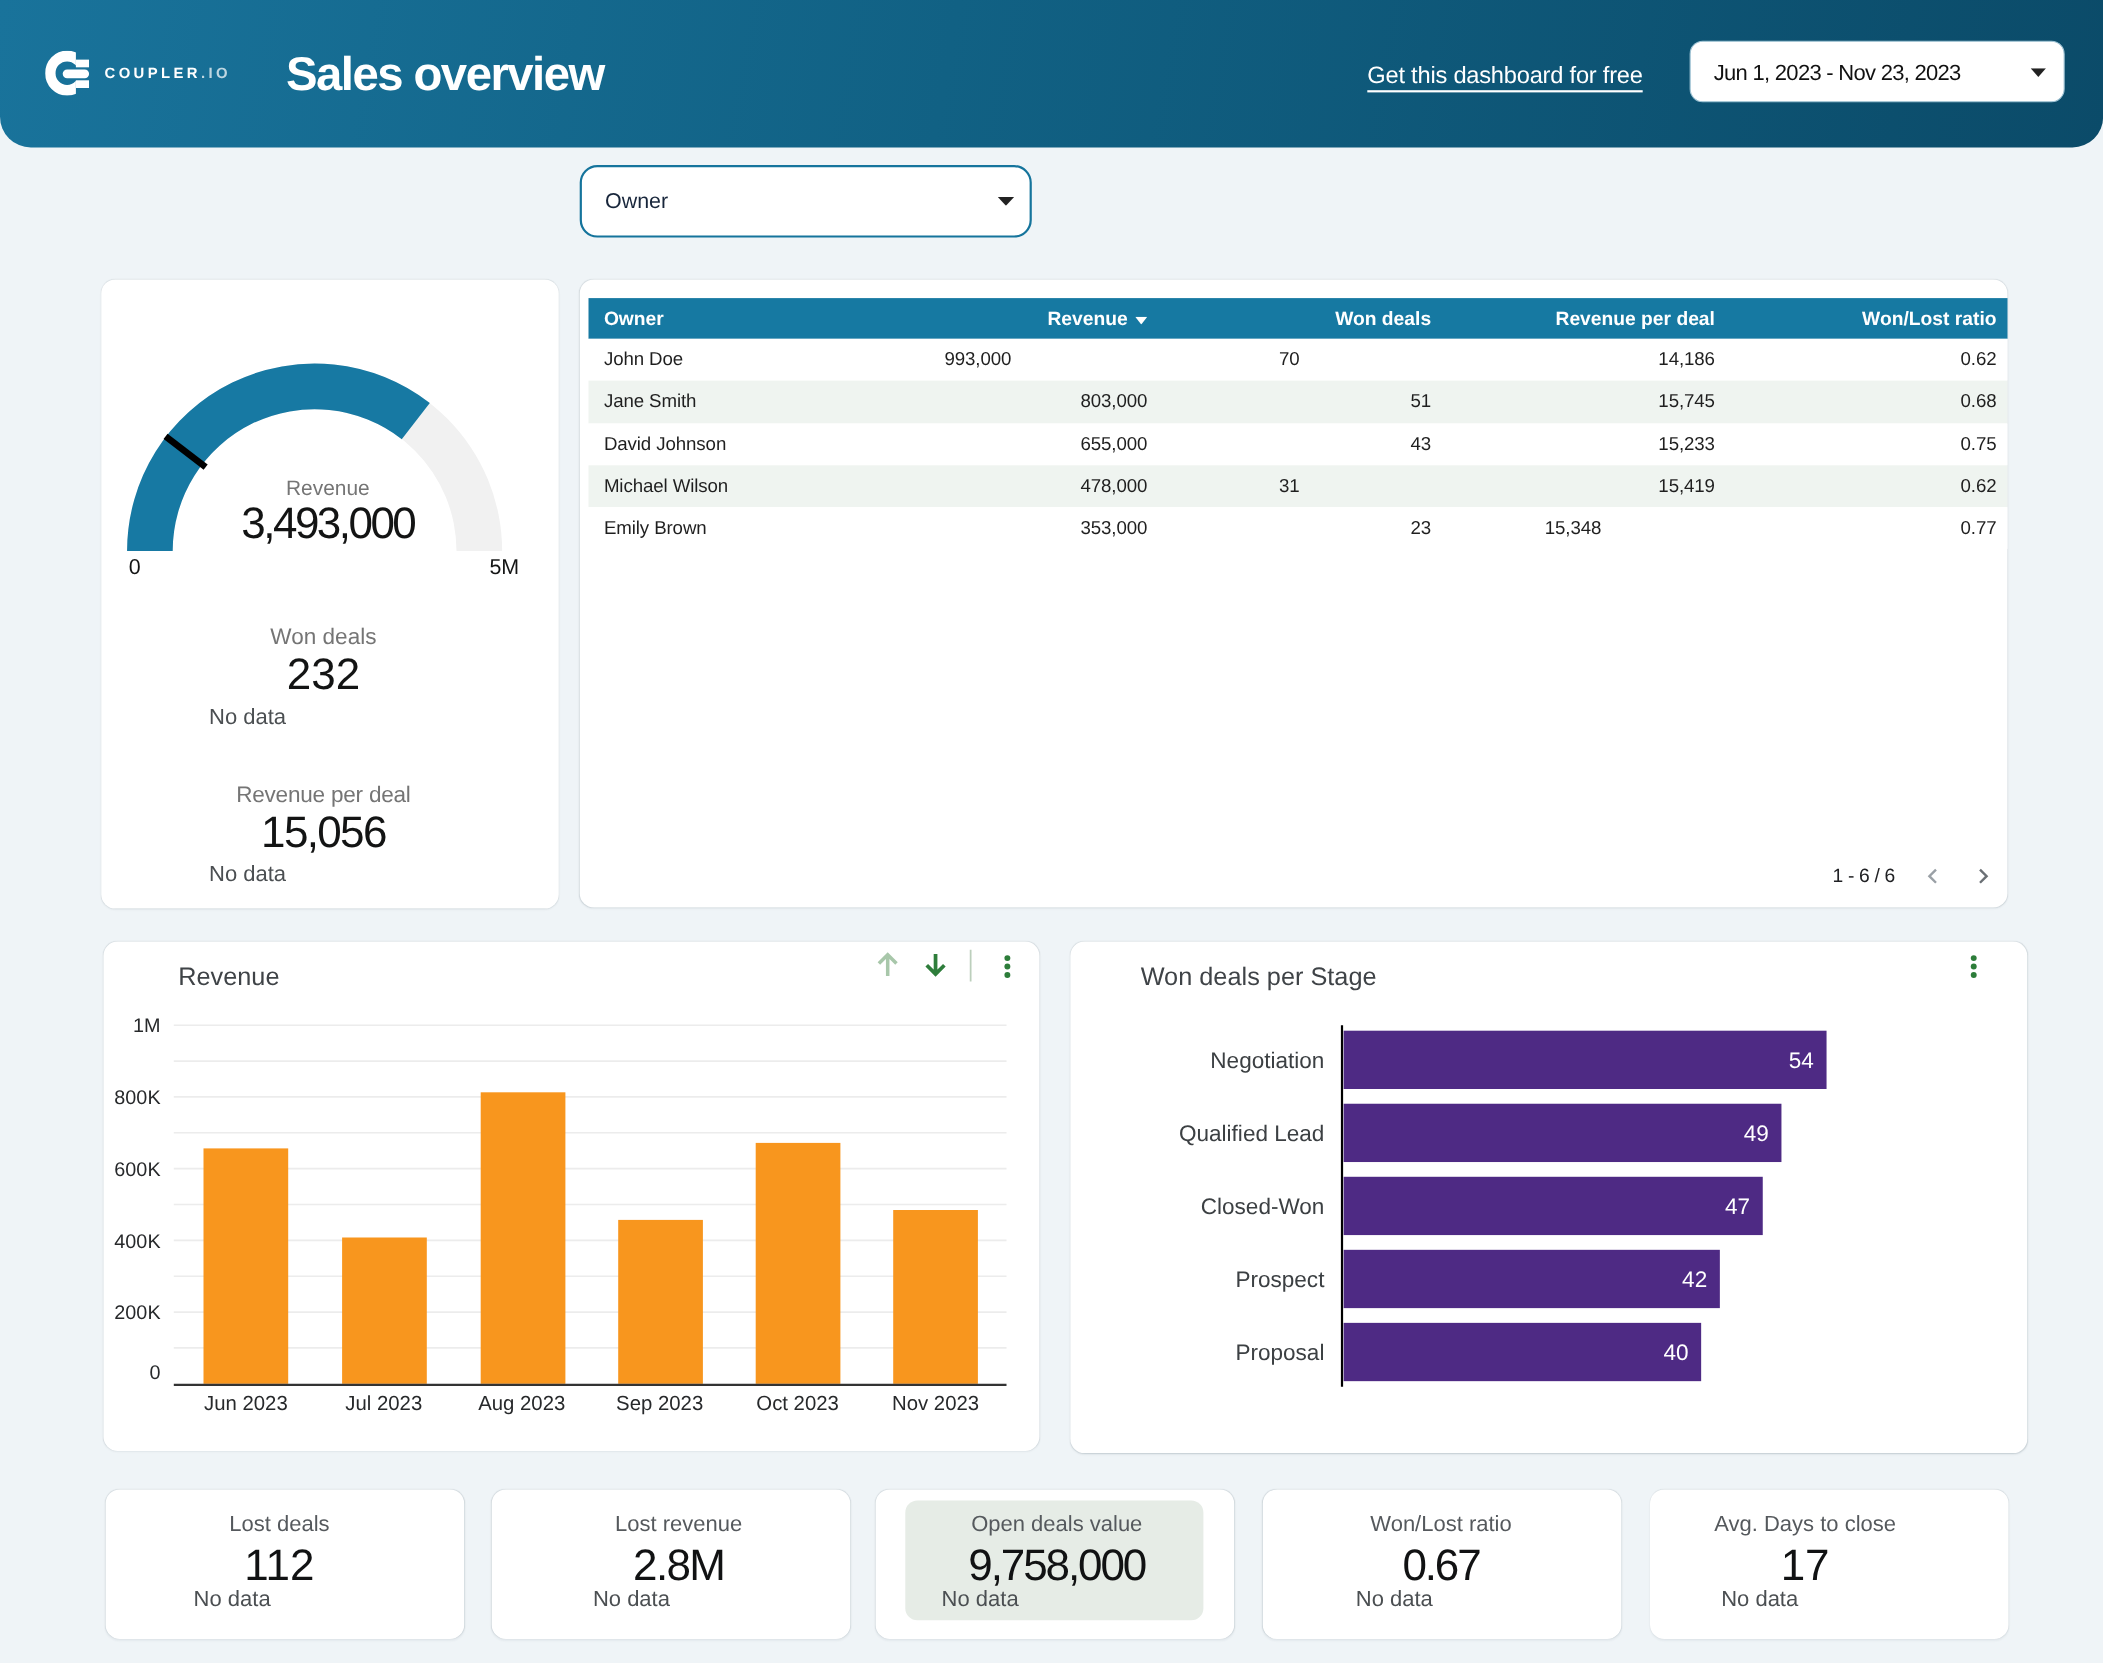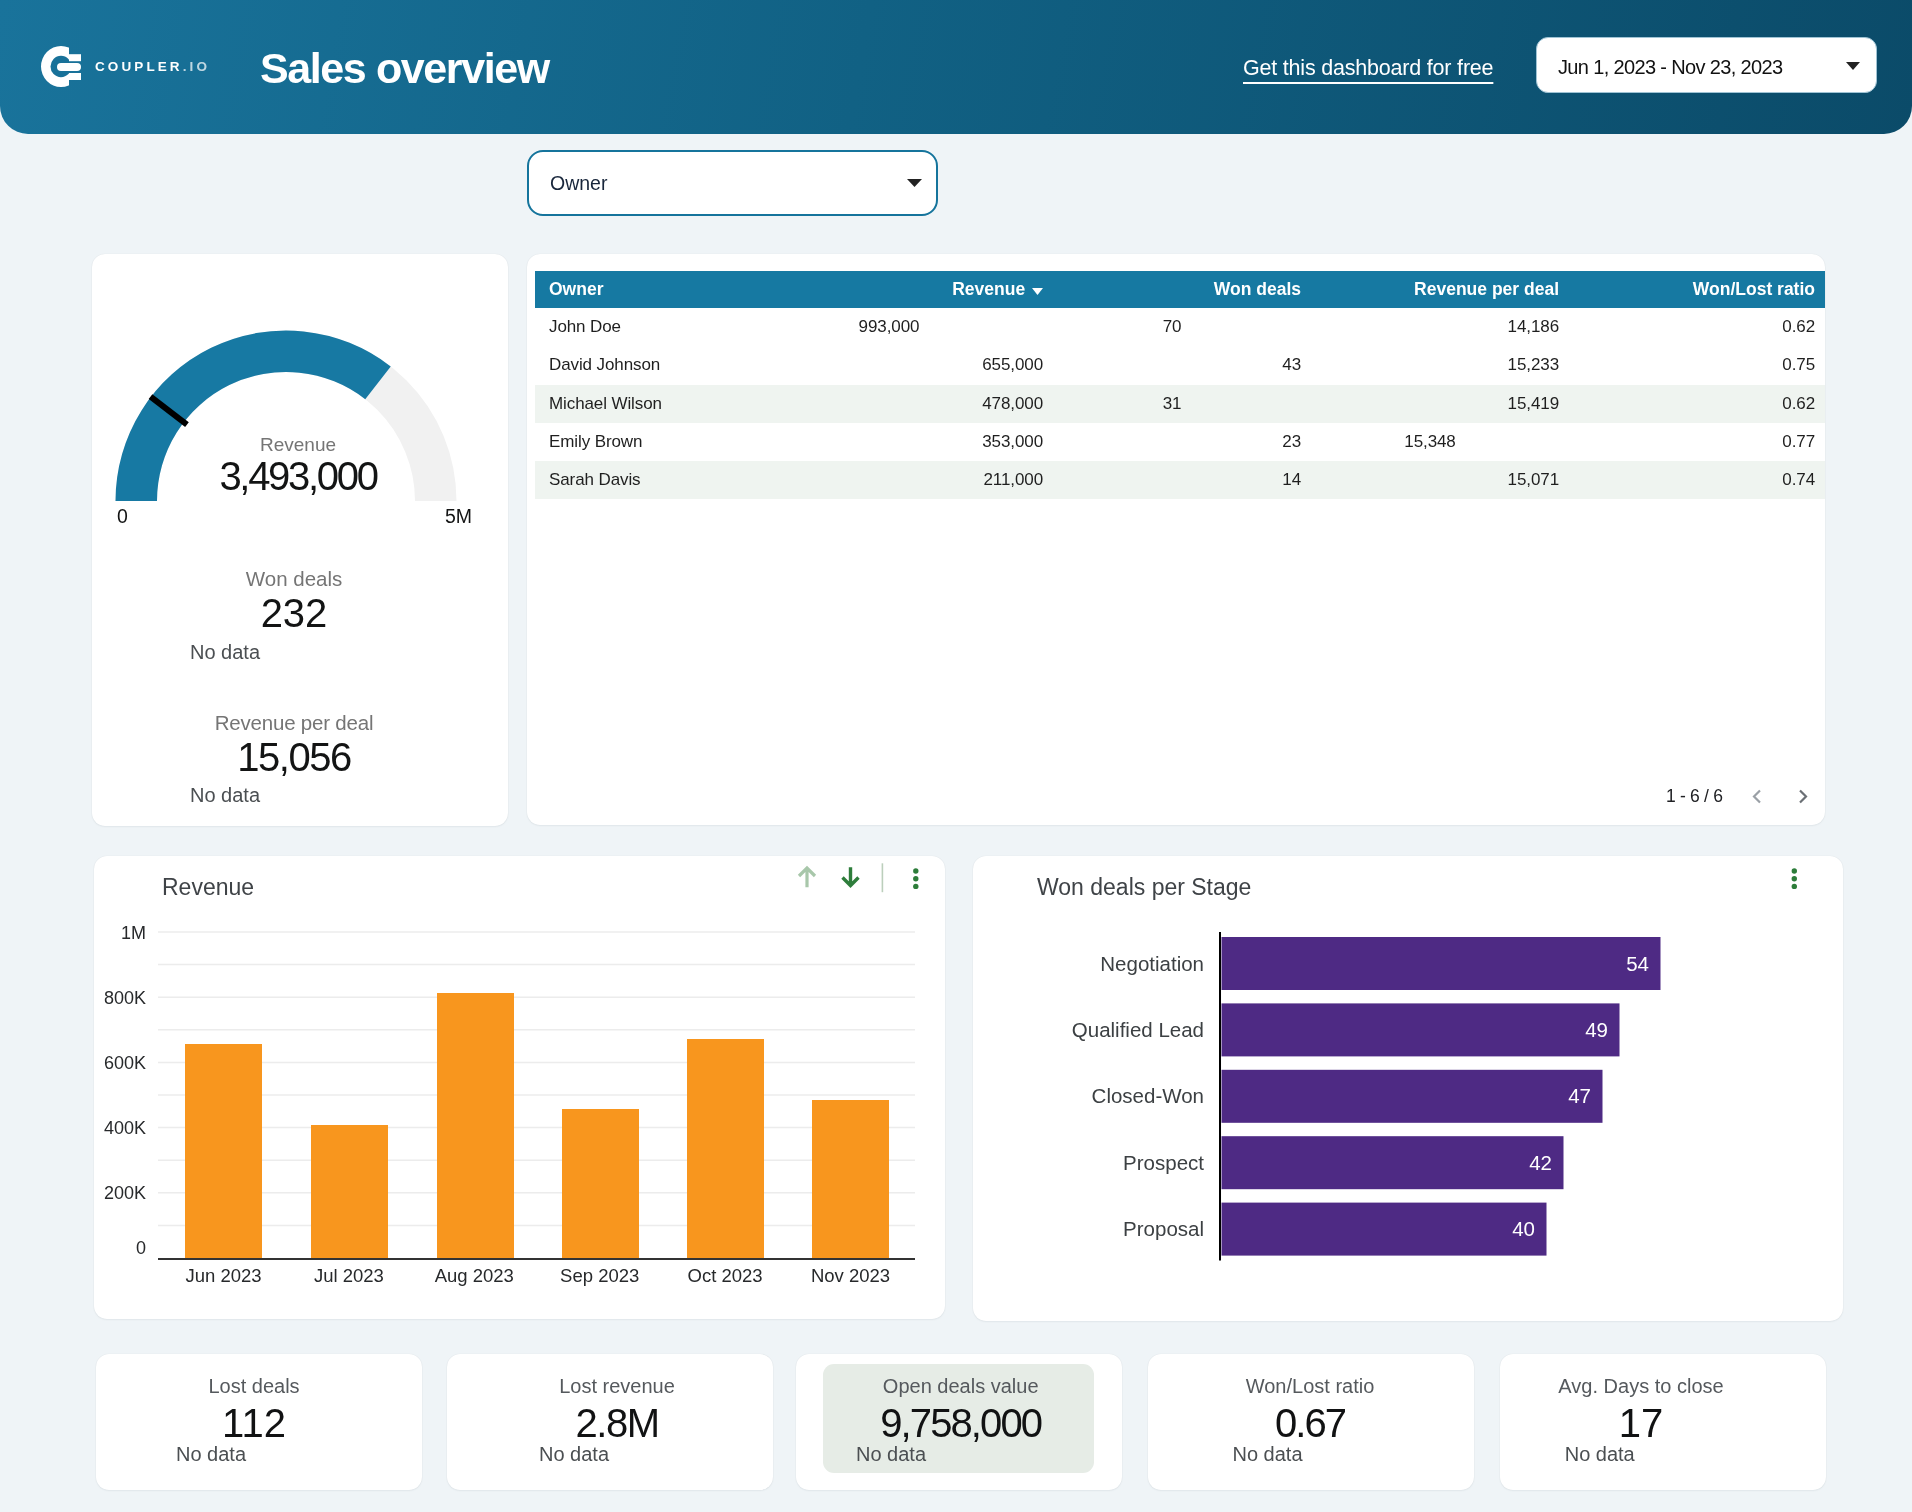--- a/index.html
+++ b/index.html
@@ -74,47 +74,47 @@
     <div style="width:258px;text-align:right;">Revenue per deal</div>
     <div style="flex:1;text-align:right;padding-right:10px;">Won/Lost ratio</div>
   </div>
 <div style="display: flex; align-items: center; height: 38.3px; font-size: 17px; letter-spacing: -0.1px; color: rgb(31, 31, 31); background: rgb(255, 255, 255);">
       <div style="width:200px;padding-left:14px;">John Doe</div>
       <div style="width:308px;text-align:center;">993,000</div>
       <div style="width:258px;text-align:center;">70</div>
       <div style="width:258px;text-align:right;">14,186</div>
       <div style="flex:1;text-align:right;padding-right:10px;">0.62</div>
     </div>
+    <div style="display: flex; align-items: center; height: 38.3px; font-size: 17px; letter-spacing: -0.1px; color: rgb(31, 31, 31); background: rgb(239, 244, 240);">
+      <div style="width:200px;padding-left:14px;">Jane Smith</div>
+      <div style="width:308px;text-align:right;">803,000</div>
+      <div style="width:258px;text-align:right;">51</div>
+      <div style="width:258px;text-align:right;">15,745</div>
+      <div style="flex:1;text-align:right;padding-right:10px;">0.68</div>
+    </div>
     <div style="display: flex; align-items: center; height: 38.3px; font-size: 17px; letter-spacing: -0.1px; color: rgb(31, 31, 31); background: rgb(255, 255, 255);">
       <div style="width:200px;padding-left:14px;">David Johnson</div>
       <div style="width:308px;text-align:right;">655,000</div>
       <div style="width:258px;text-align:right;">43</div>
       <div style="width:258px;text-align:right;">15,233</div>
       <div style="flex:1;text-align:right;padding-right:10px;">0.75</div>
     </div>
     <div style="display: flex; align-items: center; height: 38.3px; font-size: 17px; letter-spacing: -0.1px; color: rgb(31, 31, 31); background: rgb(239, 244, 240);">
       <div style="width:200px;padding-left:14px;">Michael Wilson</div>
       <div style="width:308px;text-align:right;">478,000</div>
       <div style="width:258px;text-align:center;">31</div>
       <div style="width:258px;text-align:right;">15,419</div>
       <div style="flex:1;text-align:right;padding-right:10px;">0.62</div>
     </div>
     <div style="display: flex; align-items: center; height: 38.3px; font-size: 17px; letter-spacing: -0.1px; color: rgb(31, 31, 31); background: rgb(255, 255, 255);">
       <div style="width:200px;padding-left:14px;">Emily Brown</div>
       <div style="width:308px;text-align:right;">353,000</div>
       <div style="width:258px;text-align:right;">23</div>
       <div style="width:258px;text-align:center;">15,348</div>
       <div style="flex:1;text-align:right;padding-right:10px;">0.77</div>
-    </div>
-    <div style="display: flex; align-items: center; height: 38.3px; font-size: 17px; letter-spacing: -0.1px; color: rgb(31, 31, 31); background: rgb(239, 244, 240);">
-      <div style="width:200px;padding-left:14px;">Sarah Davis</div>
-      <div style="width:308px;text-align:right;">211,000</div>
-      <div style="width:258px;text-align:right;">14</div>
-      <div style="width:258px;text-align:right;">15,071</div>
-      <div style="flex:1;text-align:right;padding-right:10px;">0.74</div>
     </div>
   </div>
 
 <div class="abs" style="left:1666px;top:786px;font-size:17.5px;letter-spacing:-0.3px;color:#202124;">1 - 6 / 6</div>
 <svg class="abs" style="left:1751px;top:789px;" width="11" height="15" viewBox="0 0 11 15">
     <path d="M9,1.5 L3,7.5 L9,13.5" stroke="#9aa0a6" stroke-width="2.2" fill="none"></path>
   </svg>
 <svg class="abs" style="left:1798px;top:789px;" width="11" height="15" viewBox="0 0 11 15">
     <path d="M2,1.5 L8,7.5 L2,13.5" stroke="#6b7075" stroke-width="2.2" fill="none"></path>
   </svg>

